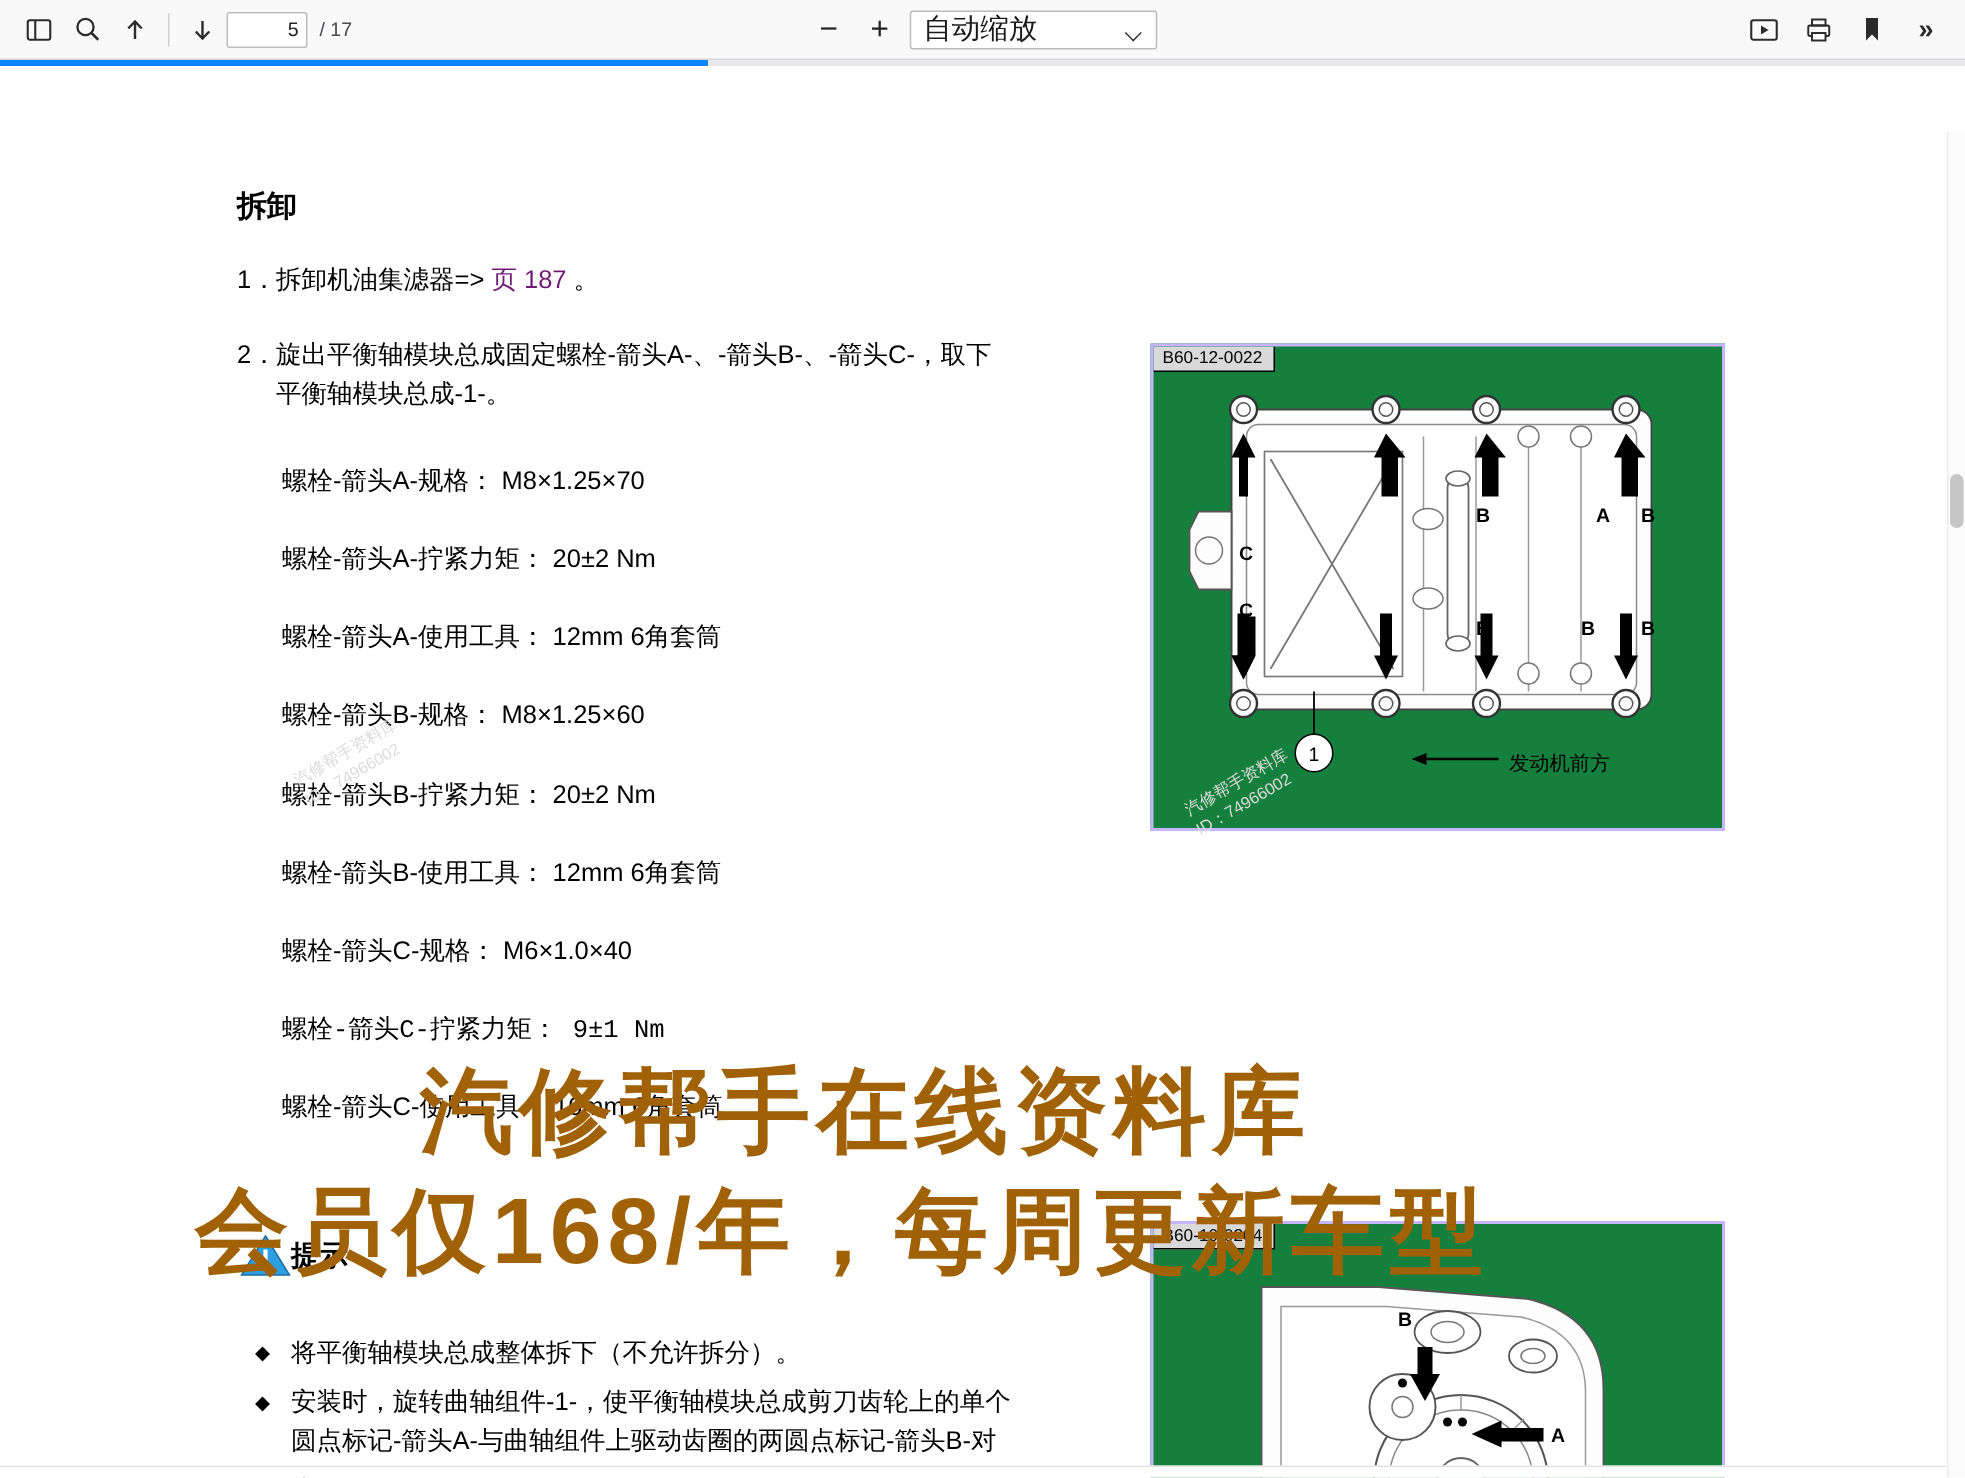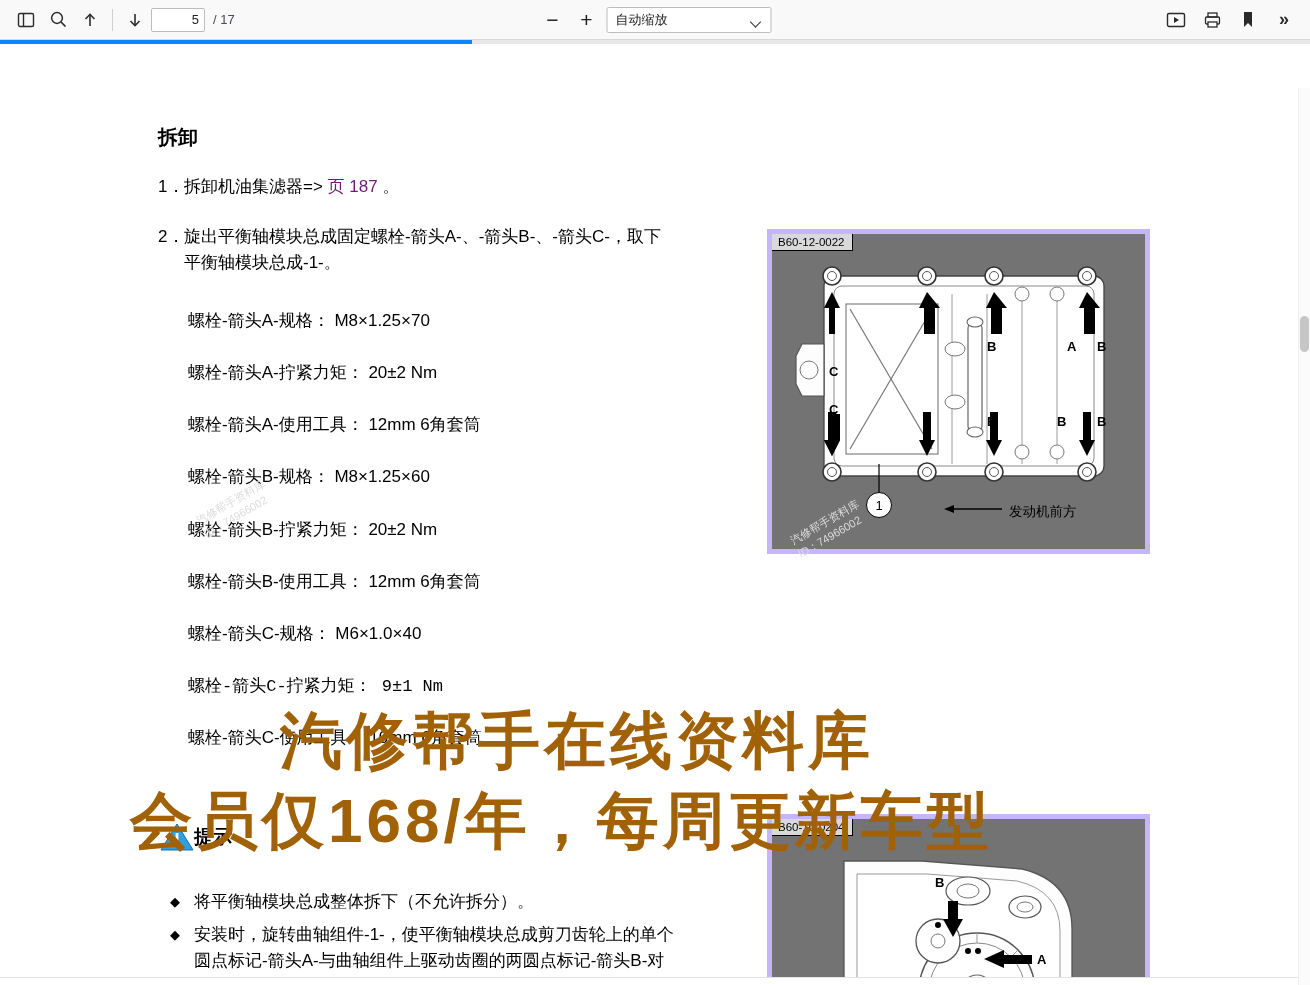--- a/index.html
+++ b/index.html
@@ -48,21 +48,21 @@
     white-space: nowrap;
   }
   .tb-sep {
     width: 1px; height: 22px; background: #d0d0d4; margin: 0 6px;
   }
   #zoom-select {
     width: 165px; height: 26px;
     border: 1px solid #bdbdbd;
     border-radius: 2px;
     background: #fff;
-    font-size: 13px;
+    font-size: 19px;
     padding: 0 8px;
     color: #1a1a1a;
     font-family: "Liberation Sans", sans-serif;
     appearance: none;
     -webkit-appearance: none;
     position: relative;
   }
   .select-wrap { position: relative; display:inline-block; }
   .select-wrap::after {
     content: "";
@@ -190,22 +190,22 @@
   .bullet-dot {
     width: 24px; flex: 0 0 24px;
     color: #000; font-size: 13px; padding-top: 3px;
   }
   #bullet1 { left: 170px; top: 845px; }
   #bullet2 { left: 170px; top: 878px; }
 
   
   .figure {
     position: absolute;
-    border: 5px solid #c4b5fd;
-    background: #737373;
+    border: 2px solid #c4b5fd;
+    background: #15803d;
     overflow: hidden;
   }
   #fig1 { left: 767px; top: 185px; width: 383px; height: 325px; }
   #fig2 { left: 767px; top: 770px; width: 383px; height: 215px; }
   .fig-id {
     position: absolute; left: 0; top: 0;
     background: #d9d9d9;
     font-size: 11.5px;
     padding: 2px 7px 2px 6px;
     border-right: 1px solid #000;

